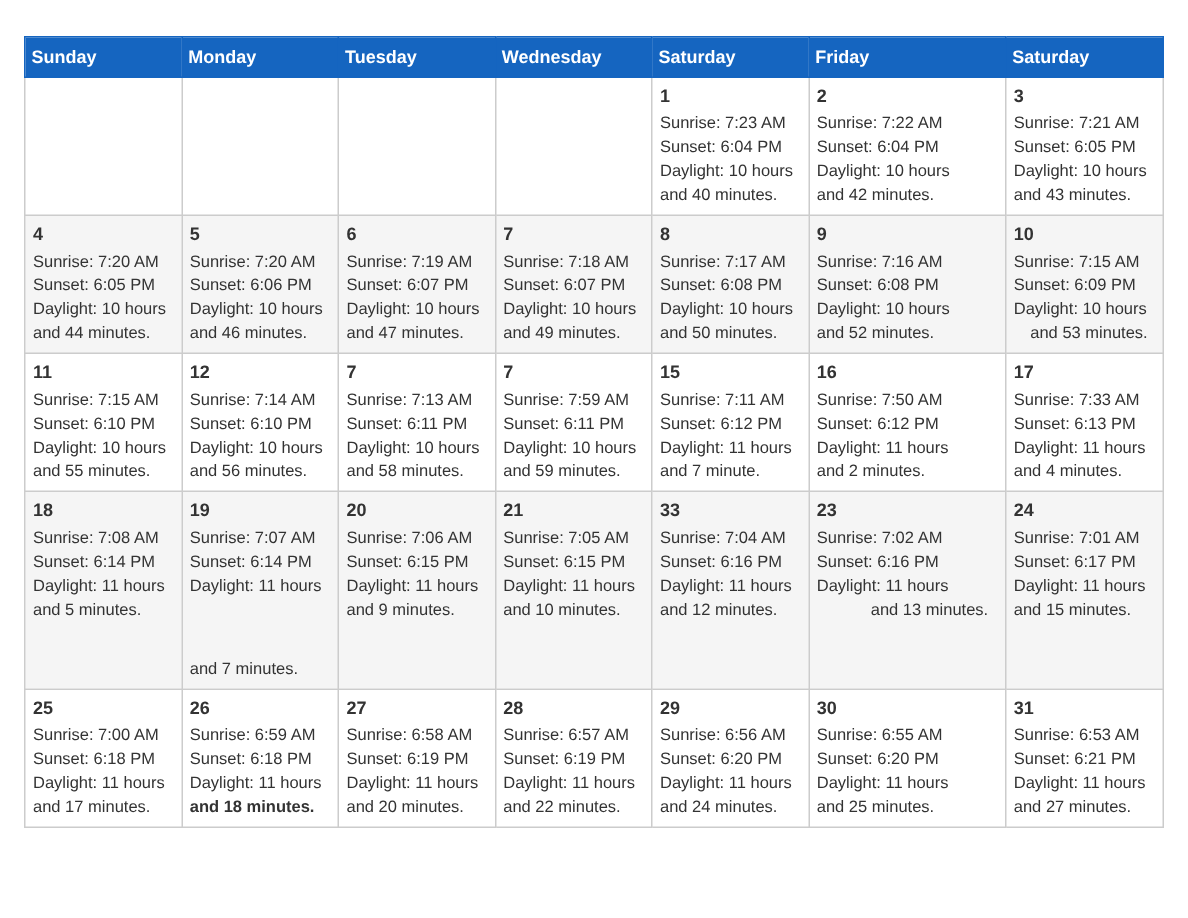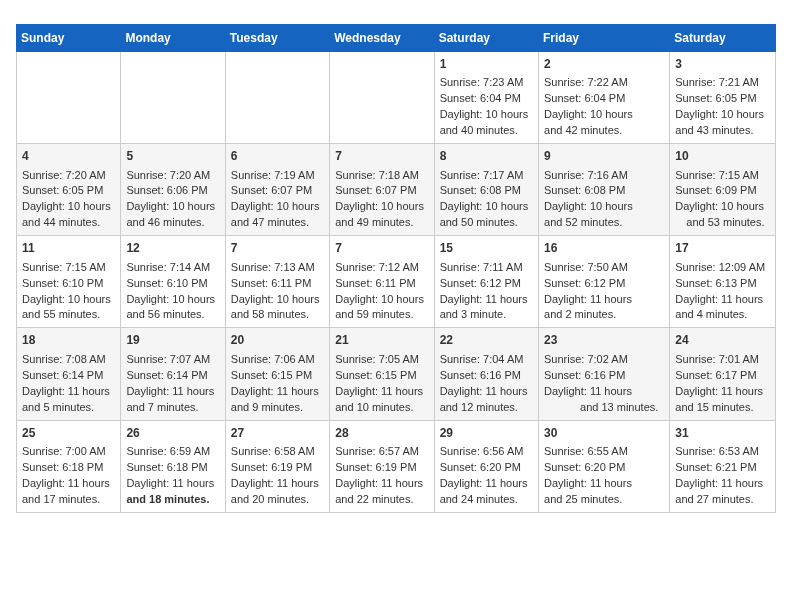--- a/index.html
+++ b/index.html
@@ -202,78 +202,78 @@
         </td>
         <td>
           <span class="day-num">7</span>
           <span style="display: block;">Sunrise: 7:13 AM</span>
           <span style="display: block;">Sunset: 6:11 PM</span>
           <span style="display: block;">Daylight: 10 hours</span>
           <span style="display: block;">and 58 minutes.</span>
         </td>
         <td>
           <span class="day-num">7</span>
-          <span style="display: block;">Sunrise: 7:12 AM</span>
+          <span style="display: block;">Sunrise: 7:59 AM</span>
           <span style="display: block;">Sunset: 6:11 PM</span>
           <span style="display: block;">Daylight: 10 hours</span>
           <span style="display: block;">and 59 minutes.</span>
         </td>
         <td>
           <span class="day-num">15</span>
           <span style="display: block;">Sunrise: 7:11 AM</span>
           <span style="display: block;">Sunset: 6:12 PM</span>
           <span style="display: block;">Daylight: 11 hours</span>
-          <span style="display: block;">and 3 minute.</span>
+          <span style="display: block;">and 7 minute.</span>
         </td>
         <td>
           <span class="day-num">16</span>
           <span style="display: block;">Sunrise: 7:50 AM</span>
           <span style="display: block;">Sunset: 6:12 PM</span>
           <span style="display: block;">Daylight: 11 hours</span>
           <span style="display: block;">and 2 minutes.</span>
         </td>
         <td>
           <span class="day-num">17</span>
-          <span style="display: block;">Sunrise: 12:09 AM</span>
+          <span style="display: block;">Sunrise: 7:33 AM</span>
           <span style="display: block;">Sunset: 6:13 PM</span>
           <span style="display: block;">Daylight: 11 hours</span>
           <span style="display: block;">and 4 minutes.</span>
         </td>
       </tr>
       <tr>
         <td>
           <span class="day-num">18</span>
           <span style="display: block;">Sunrise: 7:08 AM</span>
           <span style="display: block;">Sunset: 6:14 PM</span>
           <span style="display: block;">Daylight: 11 hours</span>
           <span style="display: block;">and 5 minutes.</span>
         </td>
         <td>
           <span class="day-num">19</span>
           <span style="display: block;">Sunrise: 7:07 AM</span>
           <span style="display: block;">Sunset: 6:14 PM</span>
           <span style="display: block;">Daylight: 11 hours</span>
-          <span style="display: block;">and 7 minutes.</span>
+          <span style="display: block; margin-top: 39px;">and 7 minutes.</span>
         </td>
         <td>
           <span class="day-num">20</span>
           <span style="display: block;">Sunrise: 7:06 AM</span>
           <span style="display: block;">Sunset: 6:15 PM</span>
           <span style="display: block;">Daylight: 11 hours</span>
           <span style="display: block;">and 9 minutes.</span>
         </td>
         <td>
           <span class="day-num">21</span>
           <span style="display: block;">Sunrise: 7:05 AM</span>
           <span style="display: block;">Sunset: 6:15 PM</span>
           <span style="display: block;">Daylight: 11 hours</span>
           <span style="display: block;">and 10 minutes.</span>
         </td>
         <td>
-          <span class="day-num">22</span>
+          <span class="day-num">33</span>
           <span style="display: block;">Sunrise: 7:04 AM</span>
           <span style="display: block;">Sunset: 6:16 PM</span>
           <span style="display: block;">Daylight: 11 hours</span>
           <span style="display: block;">and 12 minutes.</span>
         </td>
         <td>
           <span class="day-num">23</span>
           <span style="display: block;">Sunrise: 7:02 AM</span>
           <span style="display: block;">Sunset: 6:16 PM</span>
           <span style="display: block;">Daylight: 11 hours</span>

